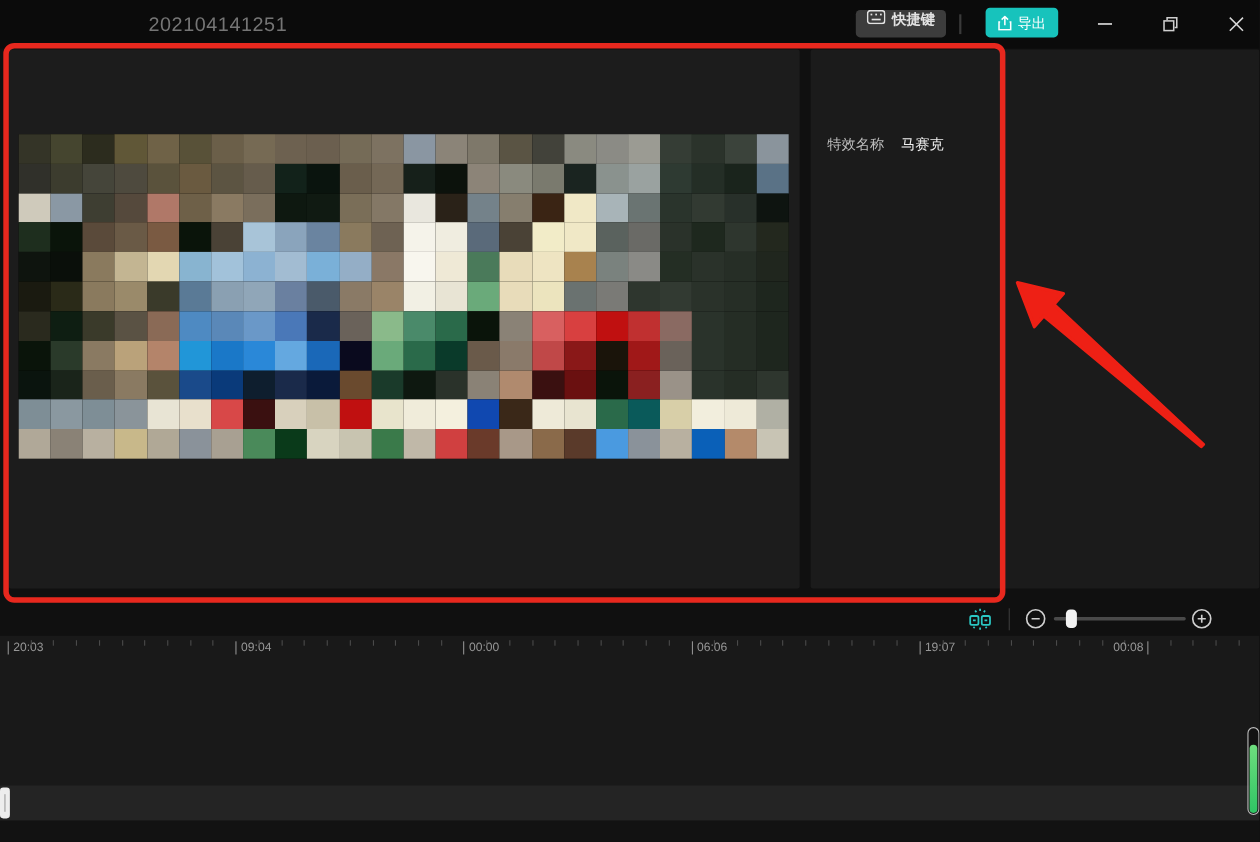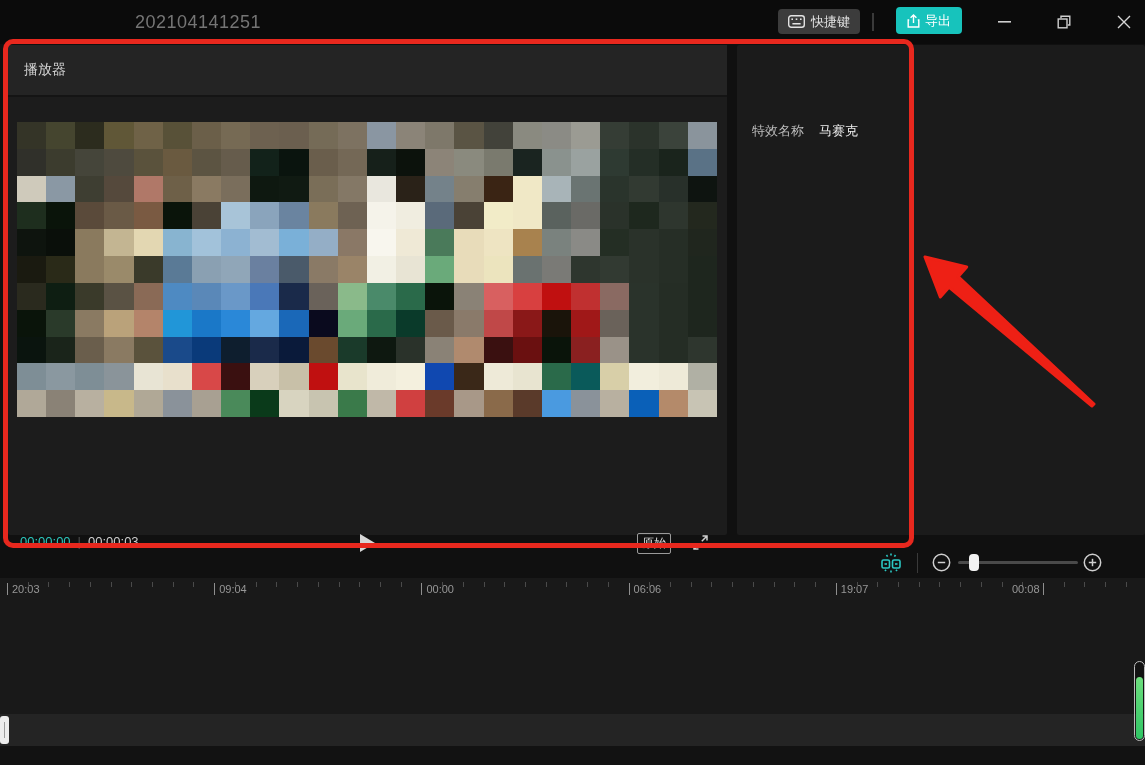--- a/index.html
+++ b/index.html
@@ -3,22 +3,22 @@
 <meta charset="utf-8">
 <style>
   * { margin:0; padding:0; box-sizing:border-box; }
   html,body { width:1145px; height:765px; background:#101010; overflow:hidden;
     font-family:"Liberation Sans", sans-serif; position:relative; }
 
   
   .titlebar { position:absolute; left:0; top:0; width:1145px; height:44px; background:#0b0b0b; }
   .app-title { position:absolute; left:135px; top:12px; font-size:18px; color:#757575; letter-spacing:.5px; }
   .btn-shortcuts { position:absolute; left:778px; top:9px; height:25px; padding:0 10px;
-    background:#3c3c3c; border-radius:4px; display:flex; align-items:center; gap:6px;
-    color:#e3e3e3; font-size:13px; cursor:default; }
+    background:#3c3c3c; border-radius:4px; display:flex; gap:6px;
+    color:#e3e3e3; font-size:13px; cursor:default;font-weight:bold; }
   .tb-sep { position:absolute; left:872px; top:13px; width:2px; height:18px; background:#3a3a3a; }
   .btn-export { position:absolute; left:896px; top:7px; height:27px; padding:0 11px;
     border-radius:4px; display:flex; align-items:center; gap:5px; color:#ffffff; font-size:13px; }
   .winbtn { position:absolute; top:6px; width:32px; height:32px; display:flex; align-items:center; justify-content:center; }
   .winbtn.min { left:988px; } .winbtn.max { left:1048px; } .winbtn.close { left:1108px; }
 
   
   .panel { position:absolute; top:45px; height:490px; background:#1c1c1c; border-radius:2px; }
   .panel-player { left:8px; width:719px; }
   .panel-effects { left:737px; width:408px; background:#1b1b1b; }
@@ -122,23 +122,20 @@
     </svg>
   </div>
   <div class="winbtn close">
     <svg width="14" height="14" viewBox="0 0 14 14">
       <path d="M1 1 L13 13 M13 1 L1 13" stroke="#d6d6d6" stroke-width="1.4"></path>
     </svg>
   </div>
 </div>
 
 <div class="panel panel-player">
-  <div class="panel-header">
-    <span>播放器</span>
-  </div>
 
   <div class="mosaic" id="mosaic">
       <div style="background: rgb(52, 52, 39);"></div>
       <div style="background: rgb(69, 69, 47);"></div>
       <div style="background: rgb(44, 44, 30);"></div>
       <div style="background: rgb(96, 87, 55);"></div>
       <div style="background: rgb(111, 98, 71);"></div>
       <div style="background: rgb(88, 81, 56);"></div>
       <div style="background: rgb(107, 95, 73);"></div>
       <div style="background: rgb(118, 106, 84);"></div>
@@ -393,37 +390,20 @@
       <div style="background: rgb(138, 106, 74);"></div>
       <div style="background: rgb(90, 58, 42);"></div>
       <div style="background: rgb(74, 154, 224);"></div>
       <div style="background: rgb(138, 146, 154);"></div>
       <div style="background: rgb(184, 176, 160);"></div>
       <div style="background: rgb(10, 96, 184);"></div>
       <div style="background: rgb(180, 138, 106);"></div>
       <div style="background: rgb(200, 196, 180);"></div>
     </div>
 
-  <div class="player-controls">
-    <div class="time-group">
-      <span class="time-current">00:00:00</span>
-      <span class="time-sep">|</span>
-      <span class="time-total">00:00:03</span>
-    </div>
-    <div class="play-btn"></div>
-    <div class="btn-original">
-      <span>原始</span>
-    </div>
-    <div class="fullscreen">
-      <svg width="17" height="17" viewBox="0 0 17 17">
-        <path d="M10.5 2 H15 V6.5 M15 2 L9.8 7.2" fill="none" stroke="#cfcfcf" stroke-width="1.5"></path>
-        <path d="M6.5 15 H2 V10.5 M2 15 L7.2 9.8" fill="none" stroke="#cfcfcf" stroke-width="1.5"></path>
-      </svg>
-    </div>
-  </div>
 </div>
 
 <div class="panel panel-effects">
   <div class="effect-row">
     <span class="effect-label">特效名称</span>
     <span class="effect-value">马赛克</span>
   </div>
 </div>
 
 <div class="anno-rect"></div>

